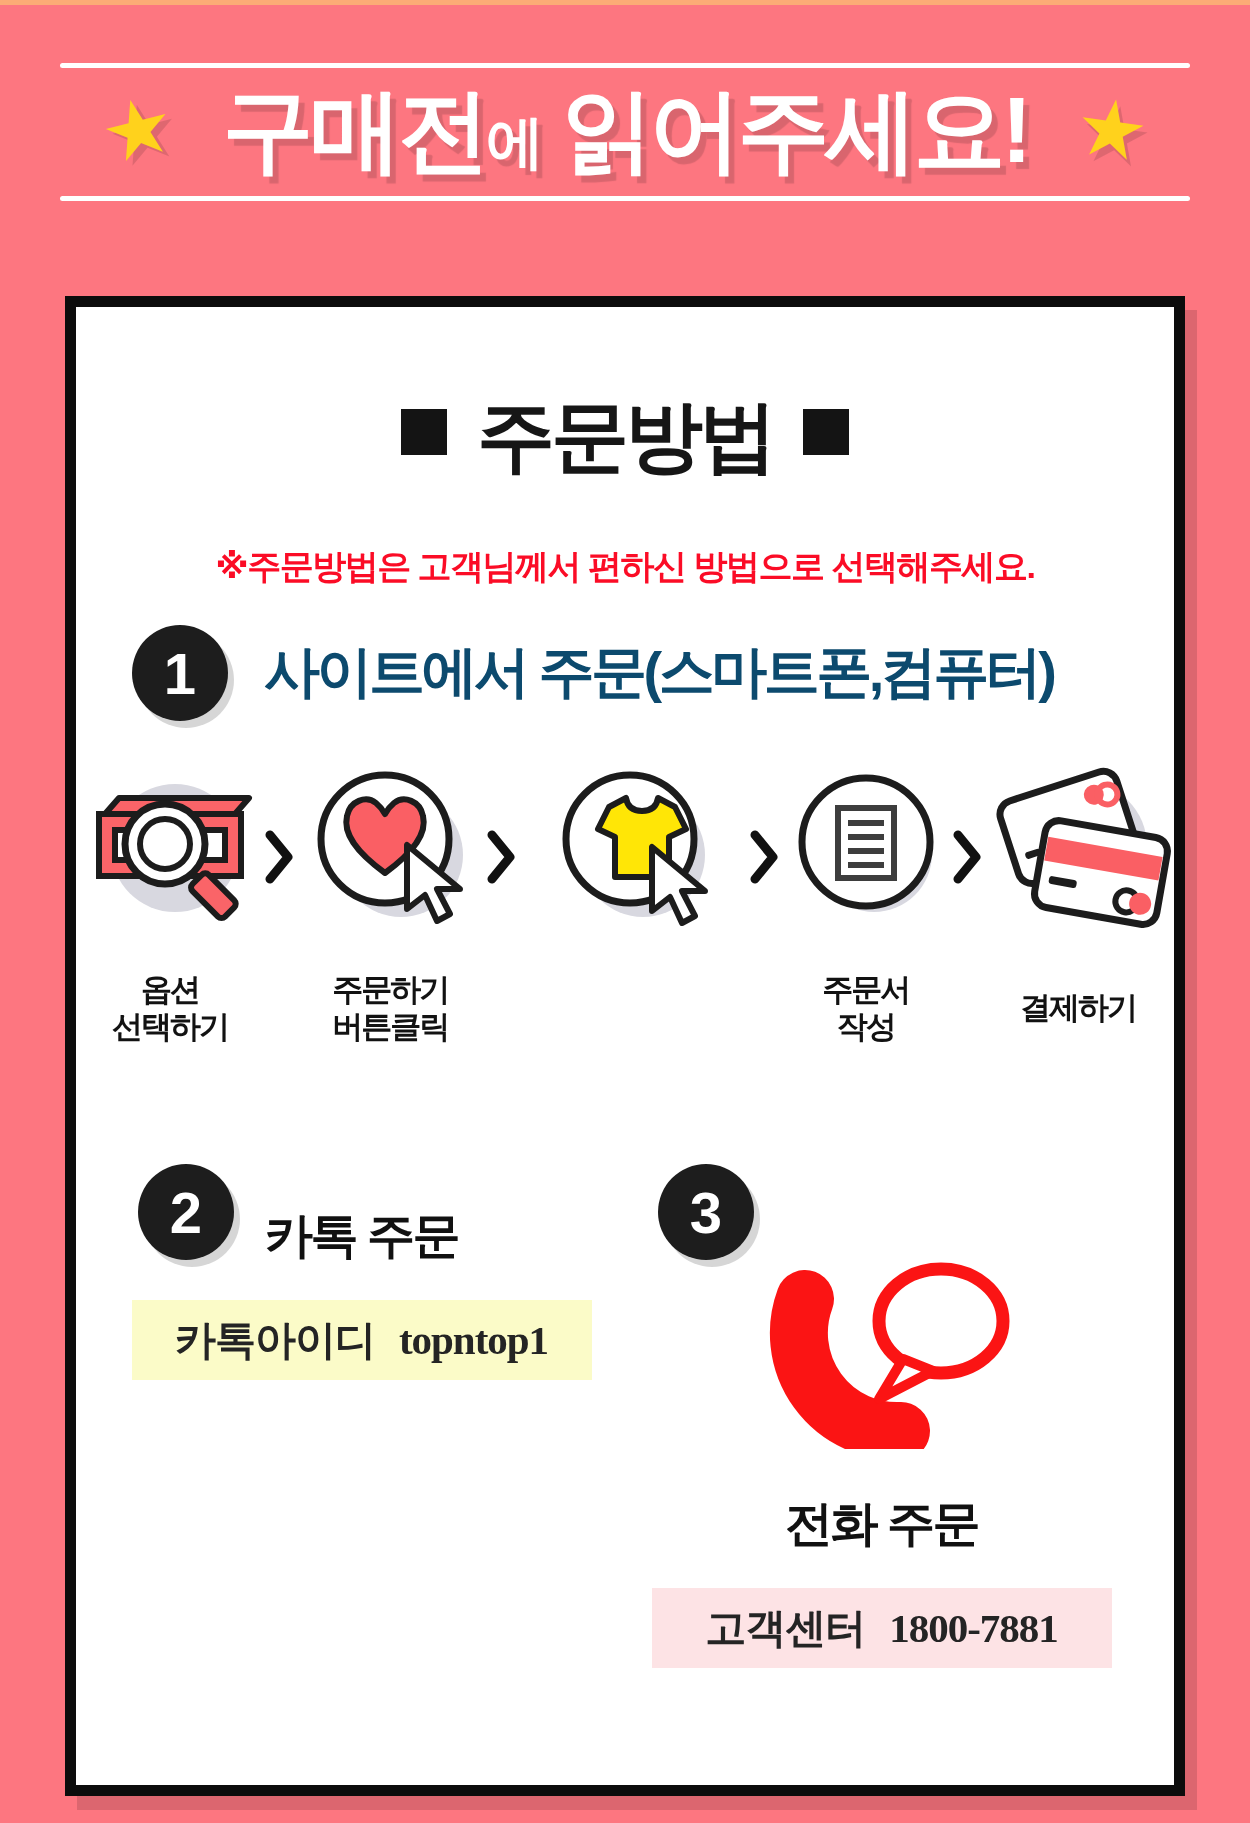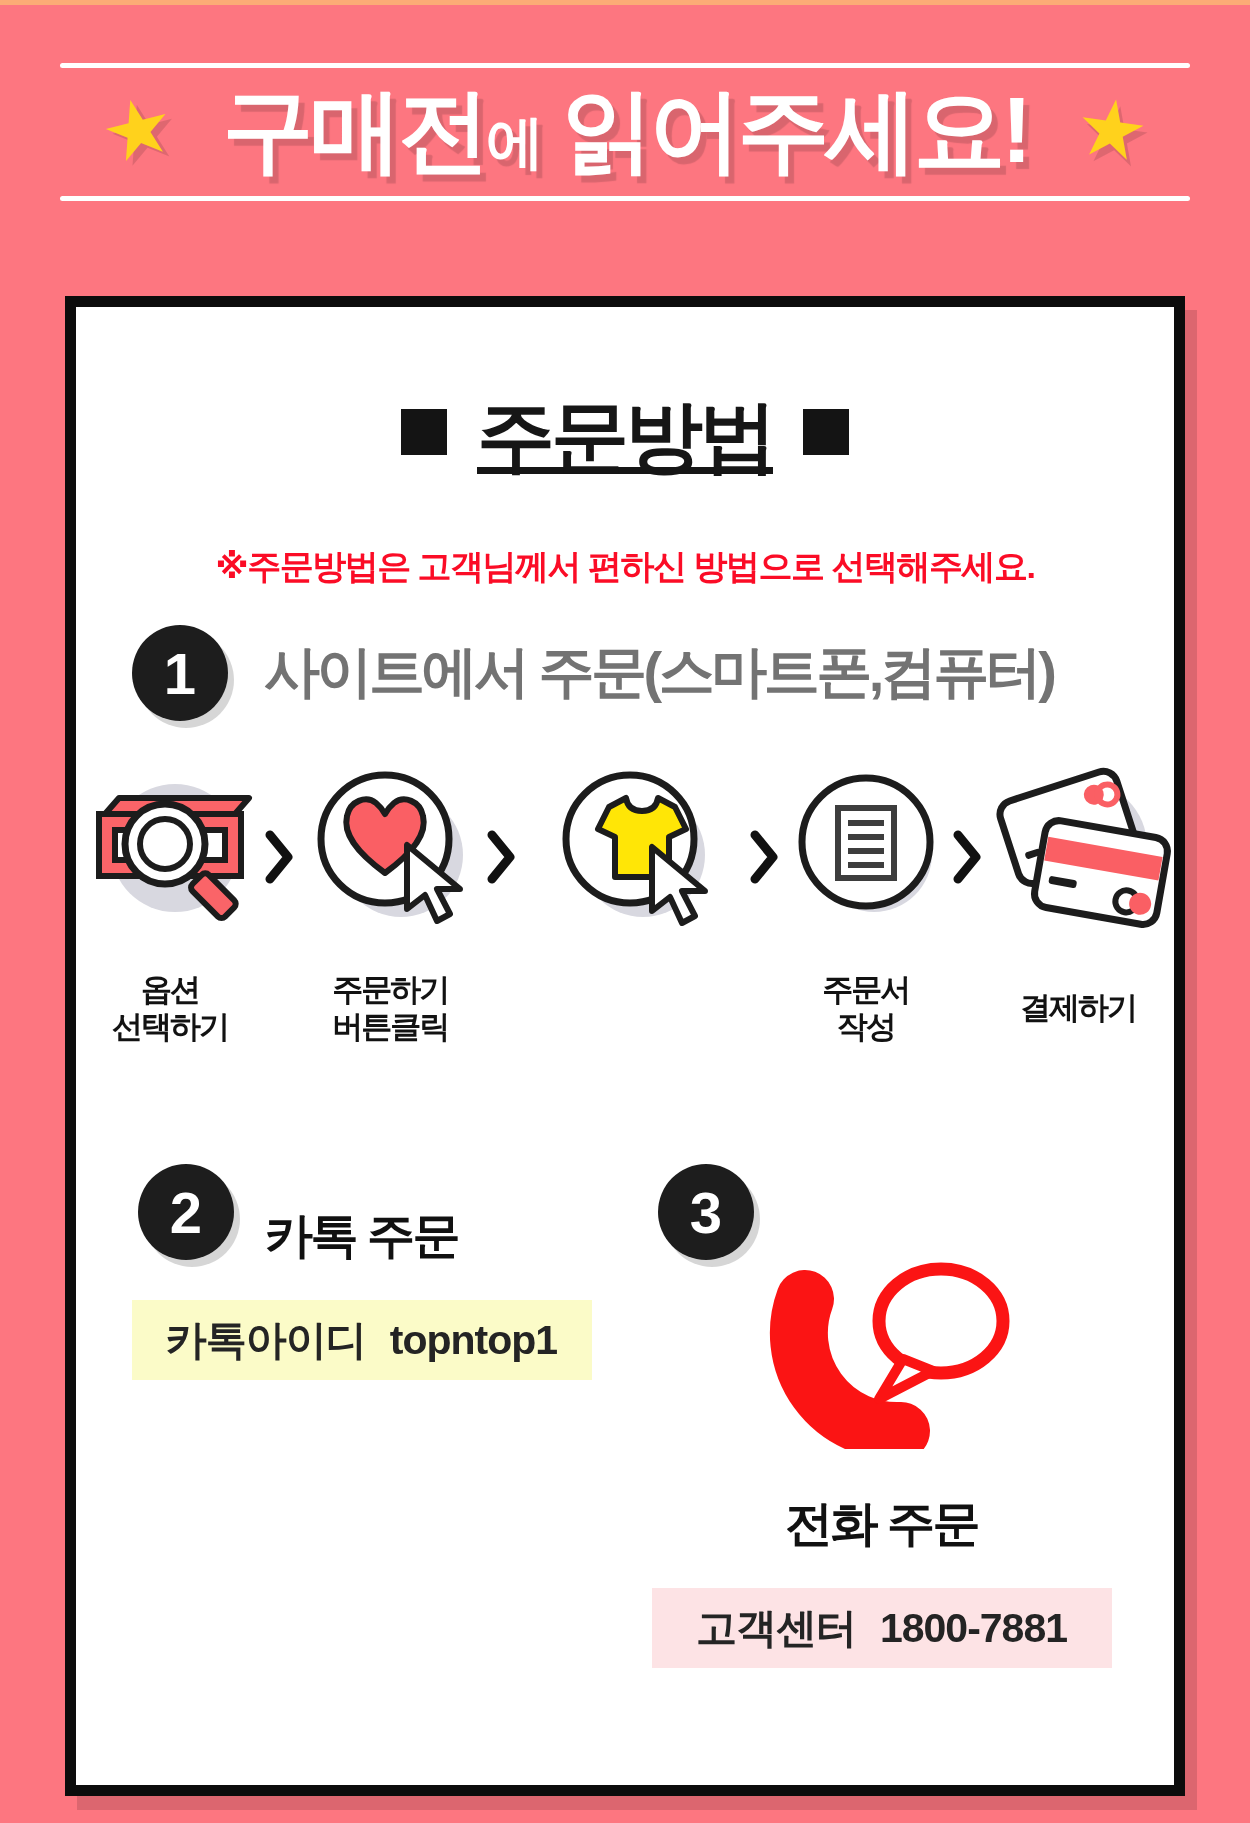--- a/index.html
+++ b/index.html
@@ -28,30 +28,30 @@
   .star-left{transform:rotate(-14deg);}
   .star-right{transform:rotate(8deg);}
   .header-title{color:#fff;font-weight:bold;letter-spacing:-4px;white-space:nowrap;
     text-shadow:6px 7px 1px rgba(0,0,0,0.14);line-height:1.05;}
   .header-title .big{font-size:92px;}
   .header-title .small{font-size:58px;}
 
   .card{position:absolute;left:65px;top:296px;width:1120px;height:1500px;background:#fff;
     border:11px solid #0c0c0c;box-shadow:12px 14px 0 rgba(0,0,0,0.13);}
   .card-title{position:absolute;top:78px;left:0;width:100%;text-align:center;font-size:78px;
-    font-weight:bold;color:#161616;letter-spacing:-4px;white-space:nowrap;text-decoration:underline;}
+    font-weight:bold;color:#161616;letter-spacing:-4px;white-space:nowrap;}
   .sq{display:inline-block;width:46px;height:46px;background:#141414;margin:0 30px;transform:translateY(-8px);}
   .card-note{position:absolute;top:237px;left:0;width:100%;text-align:center;font-size:34px;
     font-weight:bold;color:var(--accent-red);letter-spacing:-1.5px;white-space:nowrap;}
 
   .num-circle{width:96px;height:96px;border-radius:50%;background:#1d1d1d;color:#fff;
     display:flex;align-items:center;justify-content:center;font-size:58px;font-weight:bold;
     box-shadow:6px 7px 0 rgba(0,0,0,0.16);flex:0 0 auto;}
   .sec1-head{position:absolute;top:318px;left:56px;display:flex;align-items:center;gap:36px;}
-  .sec1-title{font-size:56px;font-weight:bold;color:#737373;letter-spacing:-3.5px;white-space:nowrap;}
+  .sec1-title{font-size:56px;font-weight:bold;color:#0c4a6e;letter-spacing:-3.5px;white-space:nowrap;}
 
   .steps-row{position:absolute;top:450px;left:0;width:100%;display:flex;justify-content:center;align-items:flex-start;}
   .step{display:flex;flex-direction:column;align-items:center;}
   .w1{width:192px;}.w2{width:196px;}.w3{width:238px;}.w4{width:176px;}.w5{width:196px;}
   .step-icon{height:178px;display:flex;align-items:center;justify-content:center;}
   .chevron{width:30px;margin-top:72px;flex:0 0 auto;display:flex;justify-content:center;}
   .step-caption{margin-top:30px;height:86px;display:flex;flex-direction:column;justify-content:center;
     align-items:center;text-align:center;font-size:31px;font-weight:bold;color:#121212;
     letter-spacing:-2px;line-height:1.2;white-space:nowrap;}
 
@@ -60,21 +60,21 @@
   .col-3{left:548px;}
   .col .num-circle{position:absolute;left:34px;top:2px;}
   .big-icon{height:202px;margin-top:86px;display:flex;align-items:center;justify-content:center;}
   .big-caption{margin-top:42px;text-align:center;font-size:48px;font-weight:bold;color:#111;
     letter-spacing:-2.5px;white-space:nowrap;}
   .highlight{margin:32px auto 0;width:460px;height:80px;display:flex;align-items:center;
     justify-content:center;gap:24px;font-size:41px;color:#242424;letter-spacing:-1px;white-space:nowrap;}
   .hl-yellow{background:var(--highlight-yellow);}
   .hl-pink{background:var(--highlight-pink);}
   .hl-label{font-weight:bold;}
-  .hl-value{font-weight:bold;}
+  .hl-value{font-weight:bold;font-family:Liberation Serif, serif;}
 </style>
 </head>
 <body>
 
 <div class="page">
   <div class="top-strip"></div>
   <div class="rule rule-top"></div>
 
   <div class="header-row">
     <span class="star star-left">★</span>

